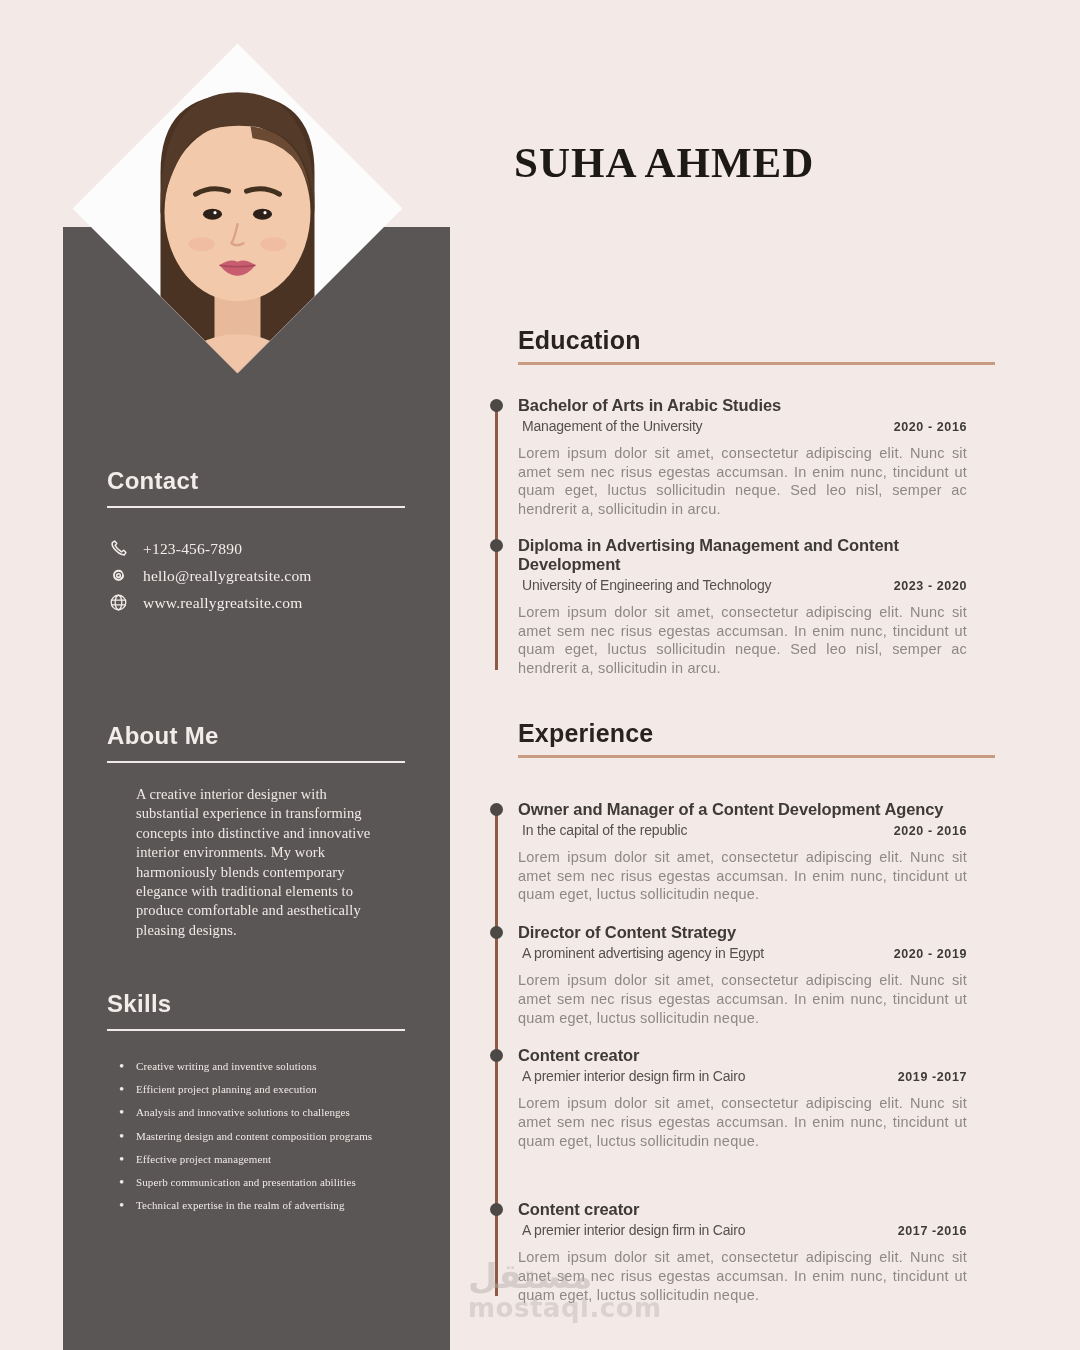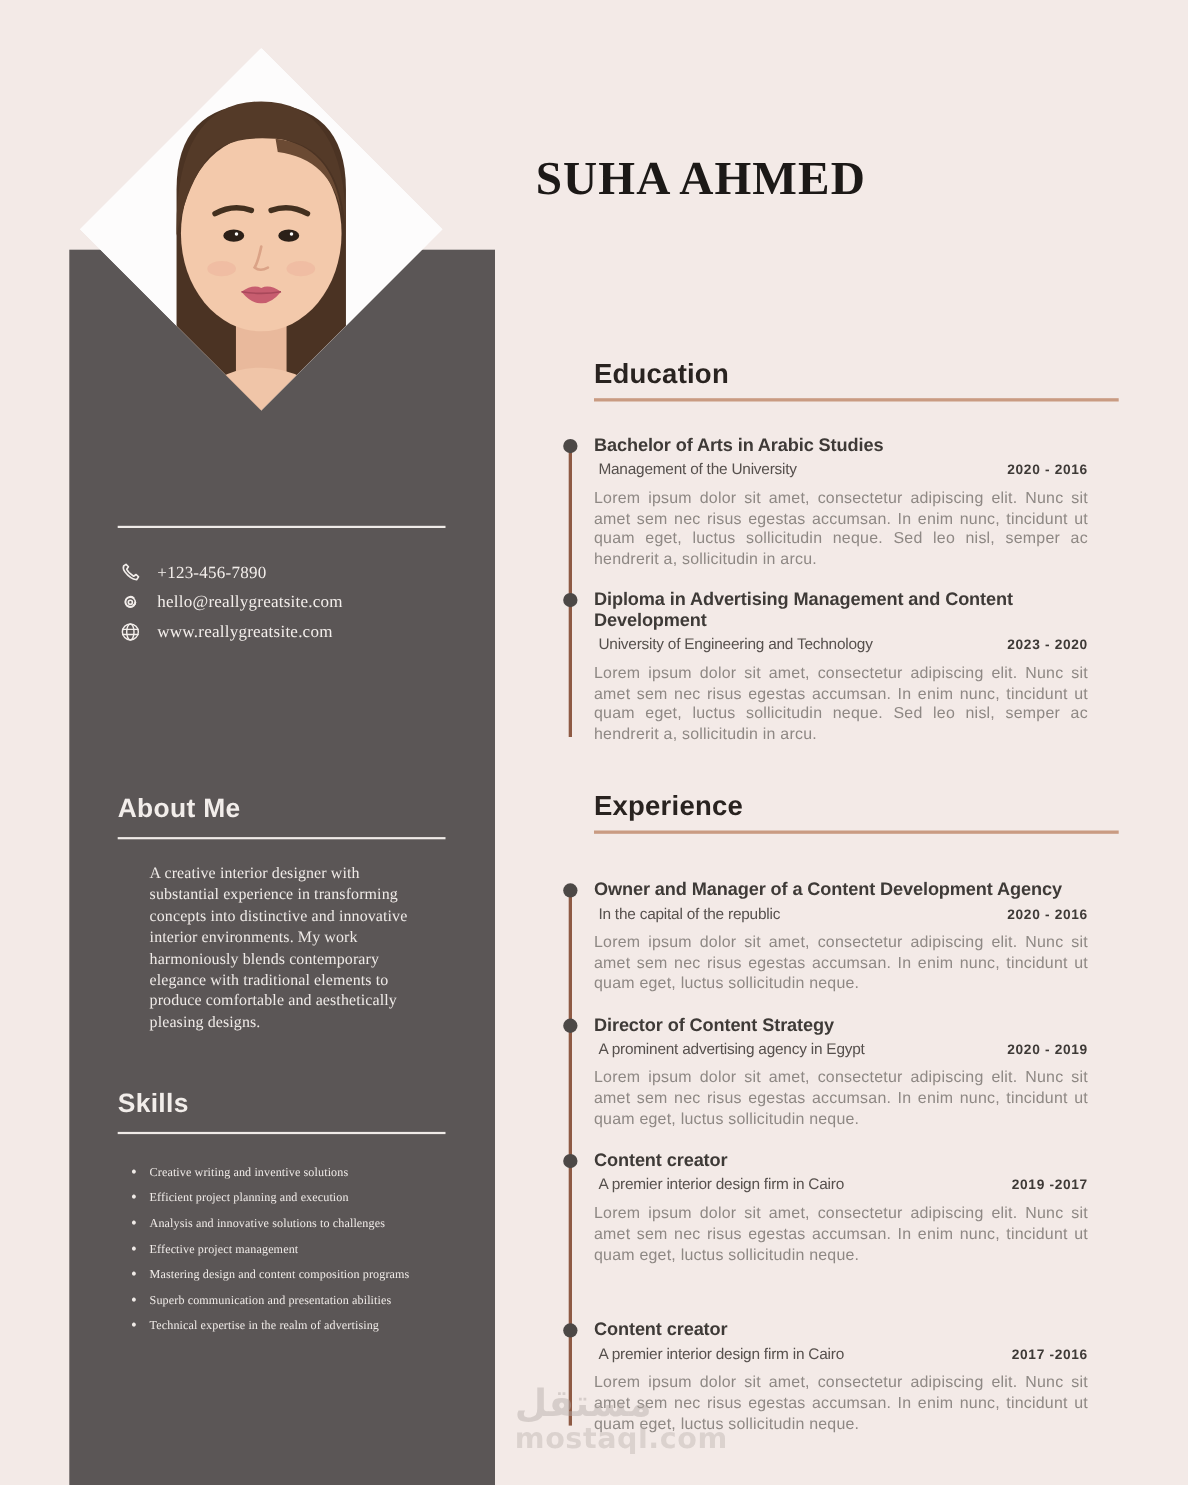--- a/index.html
+++ b/index.html
@@ -52,32 +52,32 @@
     transform:rotate(45deg); overflow:hidden; background:#fdfcfc;
   }
   .portrait {
     position:absolute; left:-48px; top:-48px; width:330px; height:330px;
     transform:rotate(-45deg);
   }
   .portrait svg { width:330px; height:330px; display:block; }
 
   
   .name {
-    position:absolute; left:487px; top:138px;
+    position:absolute; left:514px; top:138px;
     font-family:"Liberation Serif", serif; font-weight:700; font-size:43px;
     color:#1c1917; letter-spacing:1px;
   }
   .role {
     position:absolute; left:518px; top:227px;
     font-family:"Liberation Serif", serif; font-weight:500; font-size:33px;
     color:#6e6a68; letter-spacing:2.5px; line-height:47px;
   }
 
   
-  .r-section { position:absolute; left:512px; width:512px; }
+  .r-section { position:absolute; left:490px; width:512px; }
   .education-section { top:326px; }
   .experience-section { top:719px; }
   .r-title {
     margin-left:28px; font-weight:700; font-size:25px; color:#292320;
     letter-spacing:0.2px;
   }
   .r-rule { margin-left:28px; margin-top:7px; width:477px; height:3px; background:#c99b82; }
   .timeline { position:relative; }
   .education-section .timeline { margin-top:31px; }
   .experience-section .timeline { margin-top:42px; }
@@ -123,20 +123,21 @@
   }
 </style>
 </head>
 <body>
 
 <div class="page">
 
   <div class="sidebar">
 
     <div class="side-section contact-section">
+      <div class="side-title">Contact</div>
       <div class="side-rule"></div>
       <div class="contact-list">
         <div class="contact-row">
           <span class="contact-icon">
             <svg viewBox="0 0 24 24" fill="none" stroke="#f2edea" stroke-width="1.7" stroke-linecap="round" stroke-linejoin="round">
               <path d="M7.5 3.5 L10 6 L8.2 8.6 C9.2 10.8 12.2 13.8 15.4 15.8 L18 14 L20.5 16.5 L18.5 19.5 C14.5 19 9.5 15.5 6.5 11.5 C4.8 9.2 4.5 6.5 5 5.2 Z"></path>
             </svg>
           </span>
           <span class="contact-text">+123-456-7890</span>
         </div>
@@ -170,22 +171,22 @@
       <p class="about-text">A creative interior designer with substantial experience in transforming concepts into distinctive and innovative interior environments. My work harmoniously blends contemporary elegance with traditional elements to produce comfortable and aesthetically pleasing designs.</p>
     </div>
 
     <div class="side-section skills-section">
       <div class="side-title">Skills</div>
       <div class="side-rule"></div>
       <ul class="skills-list">
         <li>Creative writing and inventive solutions</li>
         <li>Efficient project planning and execution</li>
         <li>Analysis and innovative solutions to challenges</li>
+        <li>Mastering design and content composition programs</li>
         <li>Effective project management</li>
-        <li>Mastering design and content composition programs</li>
         <li>Superb communication and presentation abilities</li>
         <li>Technical expertise in the realm of advertising</li>
       </ul>
     </div>
   </div>
 
   <div class="diamond">
     <div class="portrait">
       <svg viewBox="0 0 330 330">
         <rect x="0" y="0" width="330" height="330" fill="#fdfcfc"></rect>

